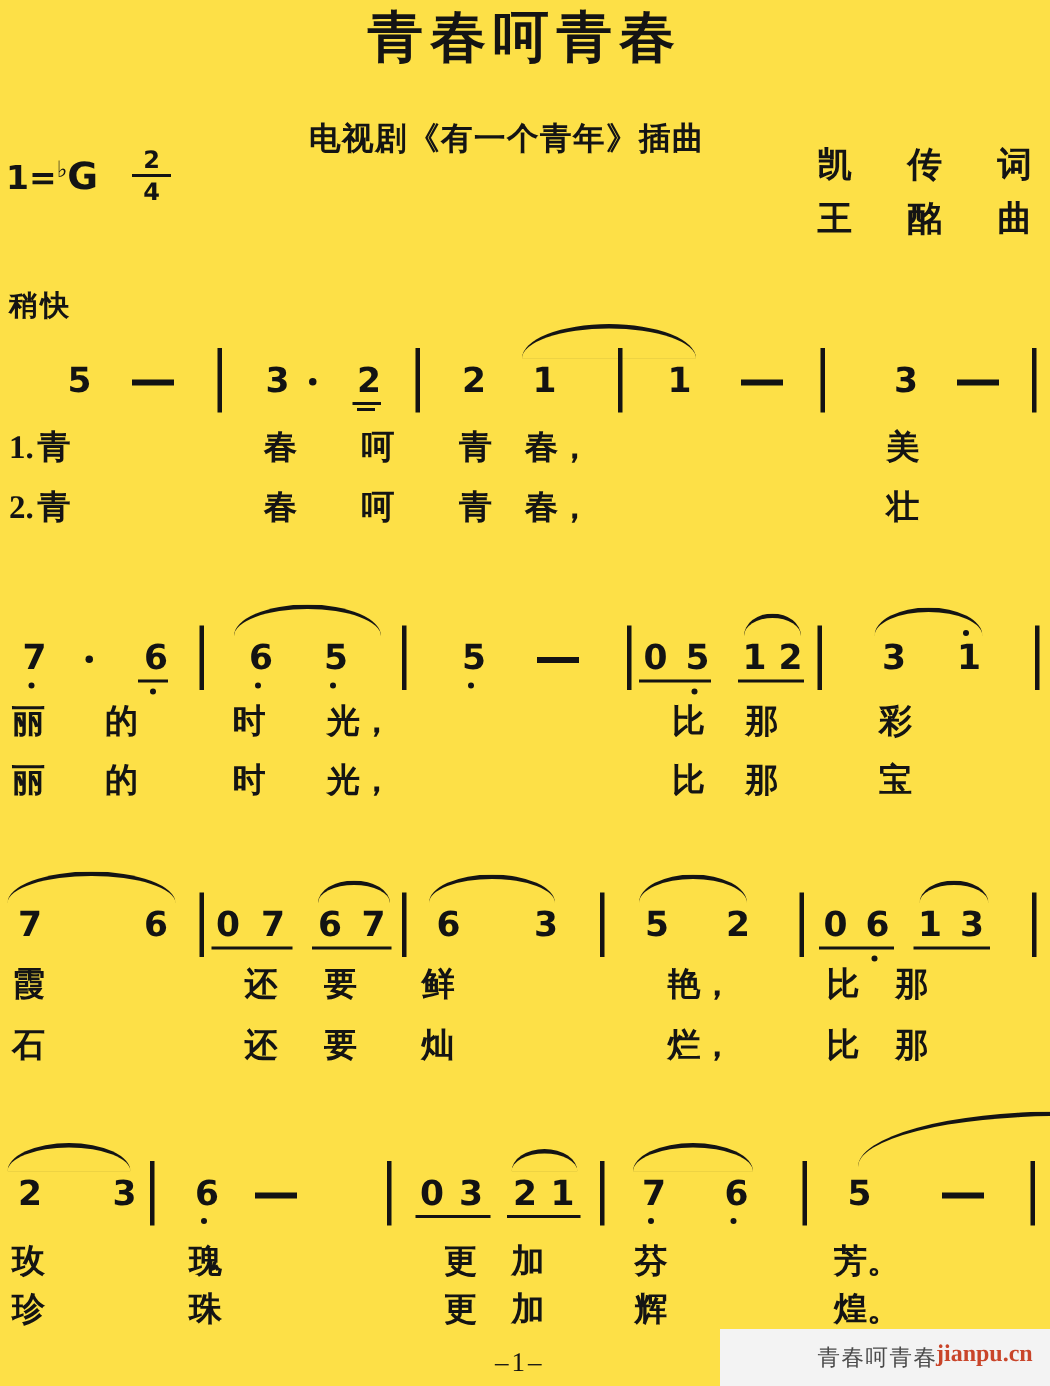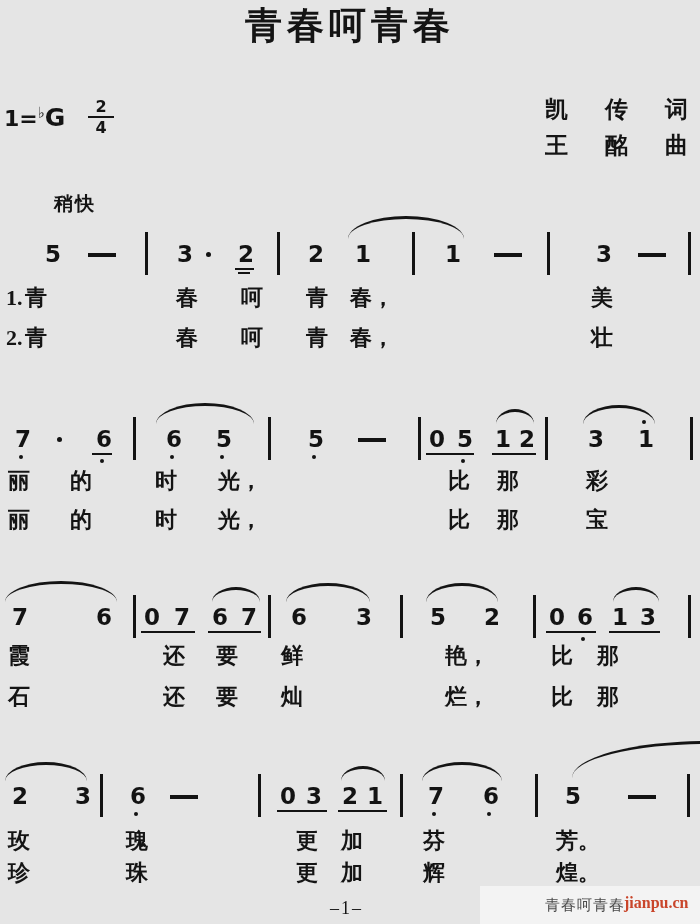--- a/index.html
+++ b/index.html
@@ -1,58 +1,59 @@
 <!DOCTYPE html>
 <html><head>
 <meta charset="utf-8">
 <style>
   html,body{margin:0;padding:0;}
   .page{
-    position:relative;width:700px;height:924px;background:#e5e5e5;
+    position:relative;width:700px;height:924px;background:#fde047;
     overflow:hidden;font-family:"Liberation Serif",serif;color:#141414;
   }
   .title{
     position:absolute;left:0;right:0;top:6px;text-align:center;
     font-size:37px;font-weight:900;letter-spacing:5px;line-height:1.1;
   }
   .subtitle{
     position:absolute;left:206px;top:78px;font-size:21px;font-weight:bold;
     letter-spacing:1px;white-space:nowrap;
   }
   .credits{position:absolute;left:545px;top:92px;width:143px;}
   .credit-row{display:flex;justify-content:space-between;font-size:23px;font-weight:bold;line-height:1.55;}
   .keysig{position:absolute;left:4px;top:103px;font-family:"DejaVu Sans",sans-serif;}
   .keysig .base{font-size:22px;font-weight:bold;}
   .keysig .flat{font-size:15px;font-weight:bold;vertical-align:8px;}
   .keysig .gkey{font-size:25px;font-weight:bold;}
   .frac{position:absolute;left:84px;top:-6px;width:26px;text-align:center;
         font-size:16px;font-weight:bold;line-height:1.2;}
   .frac .num{display:block;border-bottom:2px solid #141414;}
   .frac .den{display:block;}
-  .tempo{position:absolute;left:6px;top:191px;font-size:19px;font-weight:900;letter-spacing:2px;margin-left:48px;}
+  .tempo{position:absolute;left:6px;top:191px;font-size:19px;font-weight:900;letter-spacing:2px;}
   
   .nt{position:absolute;font:bold 23px "DejaVu Sans",sans-serif;line-height:1;color:#131313;}
   .bar{position:absolute;width:3px;height:43px;background:#131313;}
   .dash{position:absolute;width:28px;height:4px;background:#131313;}
   .adot{position:absolute;width:5px;height:5px;background:#131313;border-radius:50%;}
   .odot{position:absolute;width:4px;height:4px;background:#131313;border-radius:50%;}
   .ul{position:absolute;height:2px;background:#131313;}
   .arc{position:absolute;border-top:3px solid #141414;
        border-radius:50% 50% 0 0 / 100% 100% 0 0;}
   .ly{position:absolute;font-weight:bold;font-size:22px;line-height:1;white-space:nowrap;}
   .pageno{position:absolute;left:330px;top:898px;font-size:18px;letter-spacing:2px;}
   .wm-panel{position:absolute;left:480px;top:886px;width:220px;height:38px;background:#f3f3f3;}
   .wm-name{position:absolute;left:545px;top:896px;font-size:15px;color:#4a4a4a;letter-spacing:1px;}
   .wm-url{position:absolute;left:624px;top:894px;font-size:16px;font-weight:bold;color:#c9452a;}
 </style>
 </head>
 <body>
 
 <div class="page">
   <div class="title">青春呵青春</div>
+  <div class="subtitle">电视剧《有一个青年》插曲</div>
 
   <div class="credits" id="credits">
       <div class="credit-row">
         <span>凯</span>
         <span>传</span>
         <span>词</span>
       </div>
       <div class="credit-row">
         <span>王</span>
         <span>酩</span>

